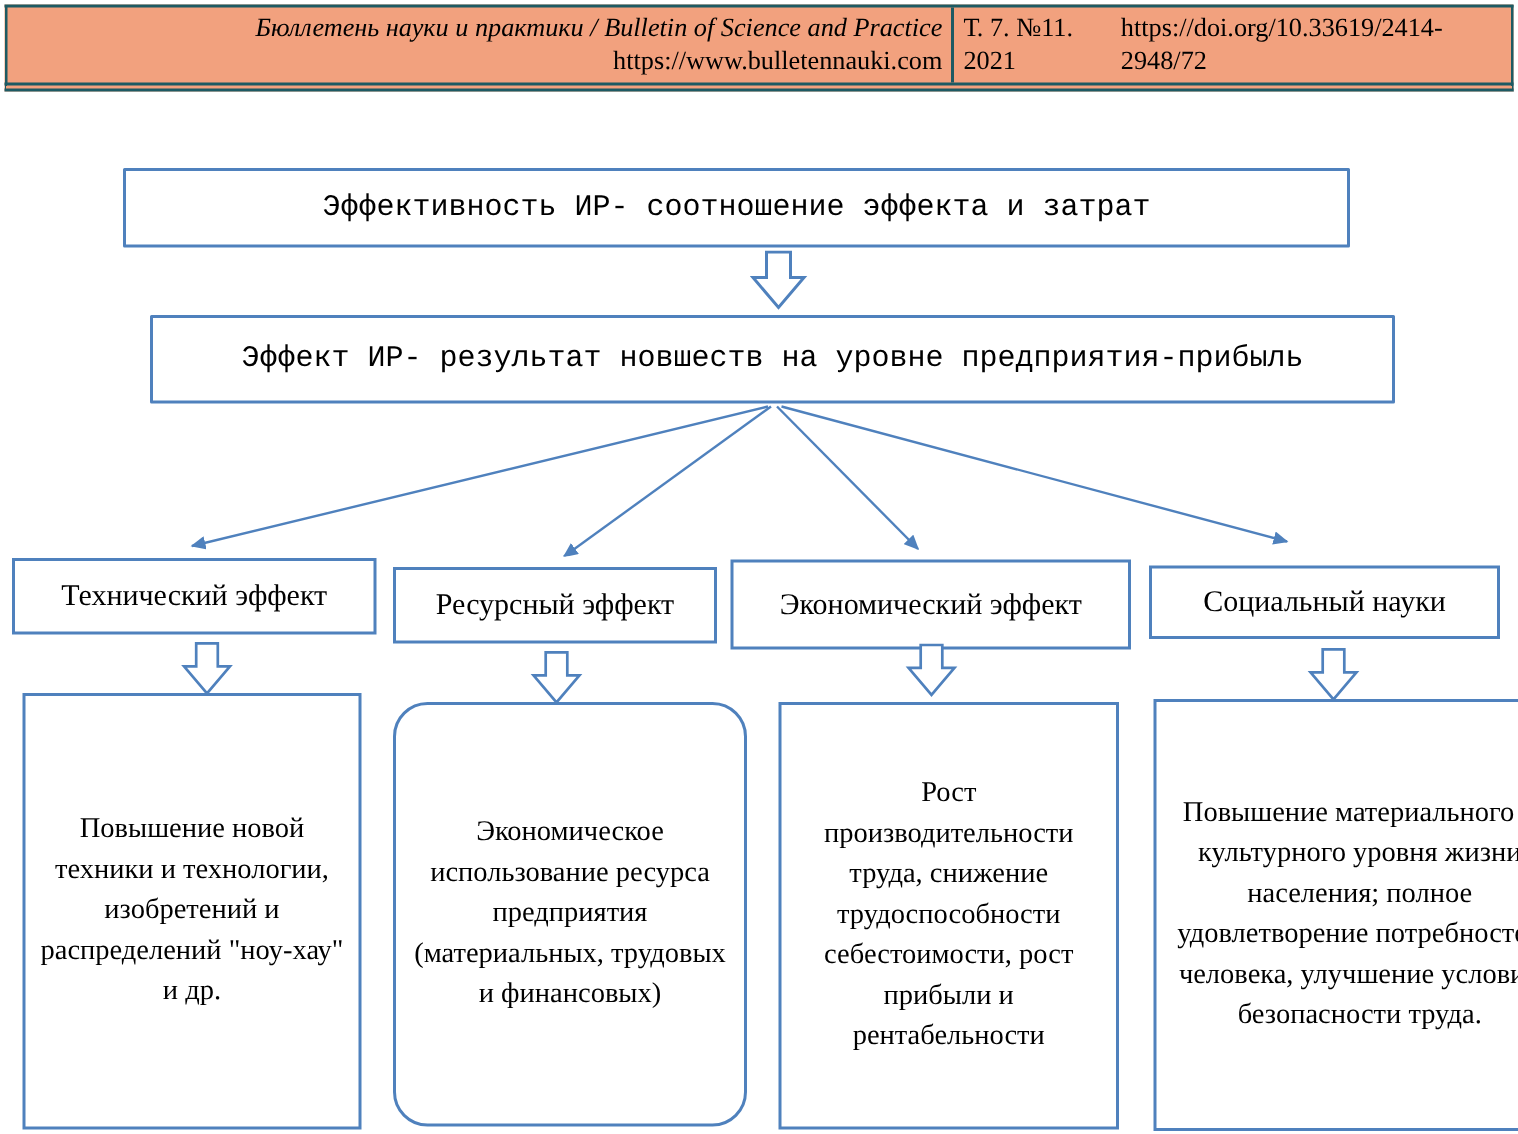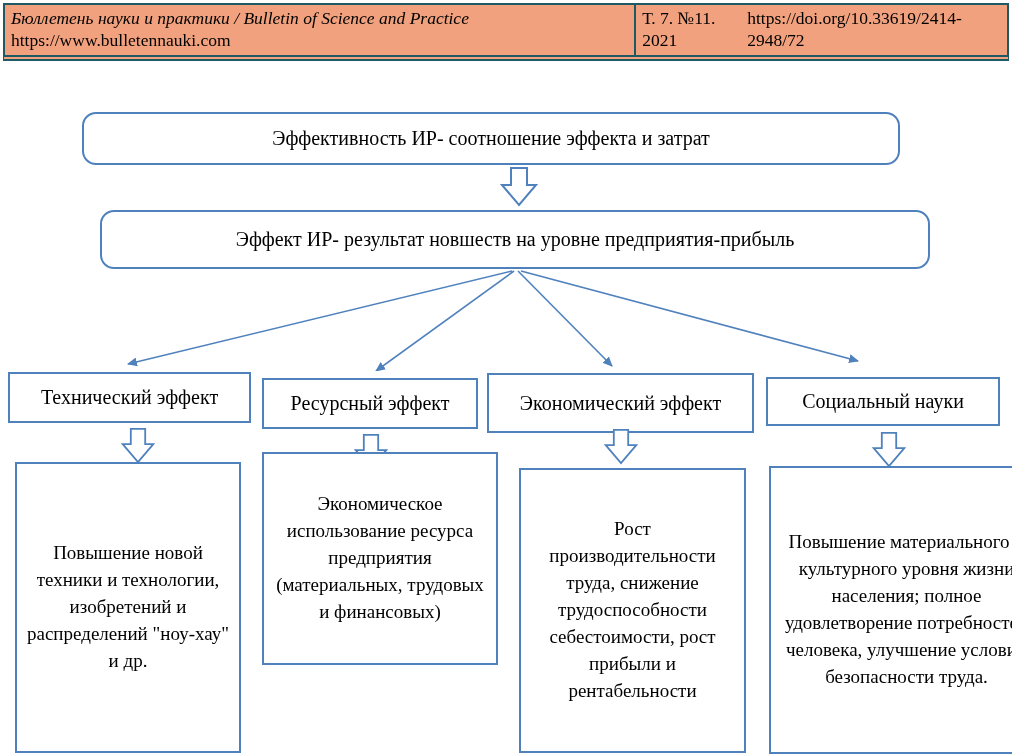--- a/index.html
+++ b/index.html
@@ -17,50 +17,50 @@
   
   .header{
     position:absolute;left:3px;top:3px;width:1006px;height:58px;
     background:var(--header-bg);
     border:2px solid var(--header-border);
     border-bottom:6px double var(--header-border);
     display:flex;
   }
   .header-left{
     flex:0 0 63%;border-right:2px solid var(--header-border);
-    display:flex;flex-direction:column;justify-content:center;align-items:flex-start;
+    display:flex;flex-direction:column;justify-content:center;align-items:flex-end;
     padding:2px 6px;
   }
   .header-right{
     flex:1;display:flex;justify-content:center;align-items:center;
     padding:2px 6px;
   }
   .header .line1{font-style:italic;font-size:17.5px;line-height:1.25;}
   .header .line2{font-size:17.5px;line-height:1.25;}
 
   
   .box{
     position:absolute;background:#fff;border:2px solid var(--box-border);
     display:flex;align-items:center;justify-content:center;text-align:center;
     font-size:20px;line-height:1.35;padding:4px 10px;
   }
-  .rounded{border-radius:14px;}
+  .rounded{border-radius:1px;font-family:Liberation Mono, monospace;}
 
   #top-box{left:82px;top:112px;width:818px;height:53px;}
   #effect-box{left:100px;top:210px;width:830px;height:59px;}
 
   .cat-box{font-size:20px;}
   #cat-0{left:8px;top:372px;width:243px;height:51px;}
   #cat-1{left:262px;top:378px;width:216px;height:51px;}
   #cat-2{left:487px;top:373px;width:267px;height:60px;}
   #cat-3{left:766px;top:377px;width:234px;height:49px;}
 
   .desc-box{font-size:19px;line-height:1.42;padding:6px 8px;}
   #desc-0{left:15px;top:462px;width:226px;height:291px;}
-  #desc-1{left:262px;top:452px;width:236px;height:213px;}
+  #desc-1{left:262px;top:468px;width:236px;height:283px;border-radius:23px;}
   #desc-2{left:519px;top:468px;width:227px;height:285px;}
   #desc-3{left:769px;top:466px;width:275px;height:288px;}
 
   
   .block-arrow{position:absolute;color:var(--box-border);}
   #arrow-top{left:499px;top:167px;}
   #arrow-0{left:119px;top:428px;}
   #arrow-1{left:352px;top:434px;}
   #arrow-2{left:602px;top:429px;}
   #arrow-3{left:870px;top:432px;}

